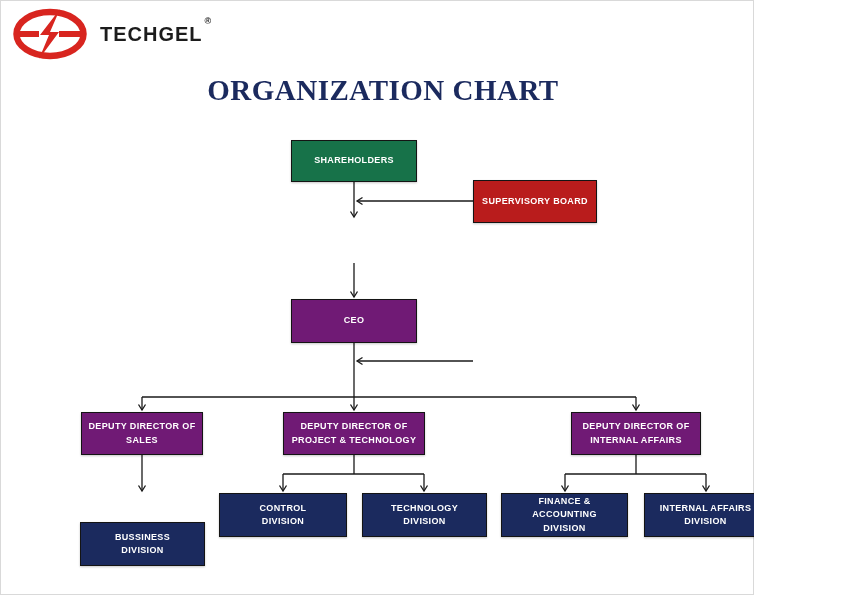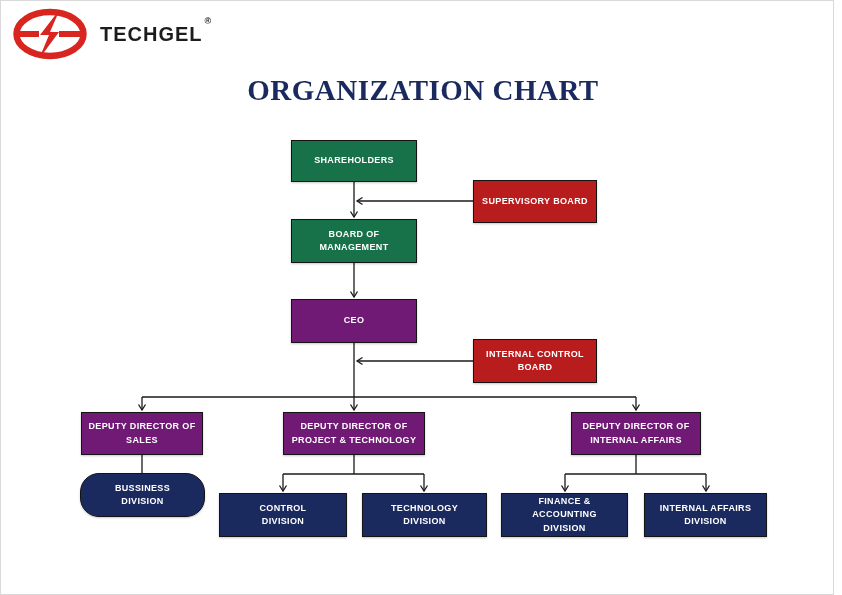--- a/index.html
+++ b/index.html
@@ -1,17 +1,17 @@
 <!DOCTYPE html>
 <html><head>
 <meta charset="utf-8">
 <style>
   html,body { margin:0; padding:0; background:#ffffff; }
   .stage {
-    position:relative; width:834px; height:595px; background:#ffffff;
+    position:relative; width:754px; height:595px; background:#ffffff;
     font-family:"Liberation Sans", sans-serif; overflow:hidden;
     box-shadow: inset 0 0 0 1px #d9d9d9;
   }
 
   
   .brand { position:absolute; left:12px; top:8px; display:flex; align-items:center; gap:12px; }
   .brand-name { font-size:20px; font-weight:bold; color:#1c1c1c; letter-spacing:1px; position:relative; }
   .brand-reg { font-size:9px; font-weight:bold; color:#1c1c1c; vertical-align:top; position:relative; top:-7px; left:2px; }
 
   
@@ -89,38 +89,34 @@
       <line x1="565" y1="474" x2="706" y2="474"></line>
       <line x1="565" y1="474" x2="565" y2="491" marker-end="url(#arw)"></line>
       <line x1="706" y1="474" x2="706" y2="491" marker-end="url(#arw)"></line>
     </g>
   </svg>
 
   <div class="node green" style="left:291px; top:140px; width:126px; height:42px;">SHAREHOLDERS</div>
 
   <div class="node olive" style="left:473px; top:180px; width:124px; height:43px;">SUPERVISORY BOARD</div>
 
-  <div class="node green" style="left:291px; top:219px; width:126px; height:44px;">BOARD OF
-MANAGEMENT</div>
 
   <div class="node red" style="left:291px; top:299px; width:126px; height:44px;">CEO</div>
 
-  <div class="node olive" style="left:473px; top:339px; width:124px; height:44px;">INTERNAL CONTROL
-BOARD</div>
 
   <div class="node red" style="left:81px; top:412px; width:122px; height:43px;">DEPUTY DIRECTOR OF
 SALES</div>
 
   <div class="node red" style="left:283px; top:412px; width:142px; height:43px;">DEPUTY DIRECTOR OF
 PROJECT &amp; TECHNOLOGY</div>
 
   <div class="node red" style="left:571px; top:412px; width:130px; height:43px;">DEPUTY DIRECTOR OF
 INTERNAL AFFAIRS</div>
 
-  <div class="node navy" style="left:80px; top:473px; width:125px; height:44px;border-radius:19px;">BUSSINESS
+  <div class="node navy" style="left:80px; top:522px; width:125px; height:44px;">BUSSINESS
 DIVISION</div>
 
   <div class="node navy" style="left:219px; top:493px; width:128px; height:44px;">CONTROL
 DIVISION</div>
 
   <div class="node navy" style="left:362px; top:493px; width:125px; height:44px;">TECHNOLOGY
 DIVISION</div>
 
   <div class="node navy" style="left:501px; top:493px; width:127px; height:44px;text-align:center;">FINANCE &amp; ACCOUNTING
 DIVISION</div>

